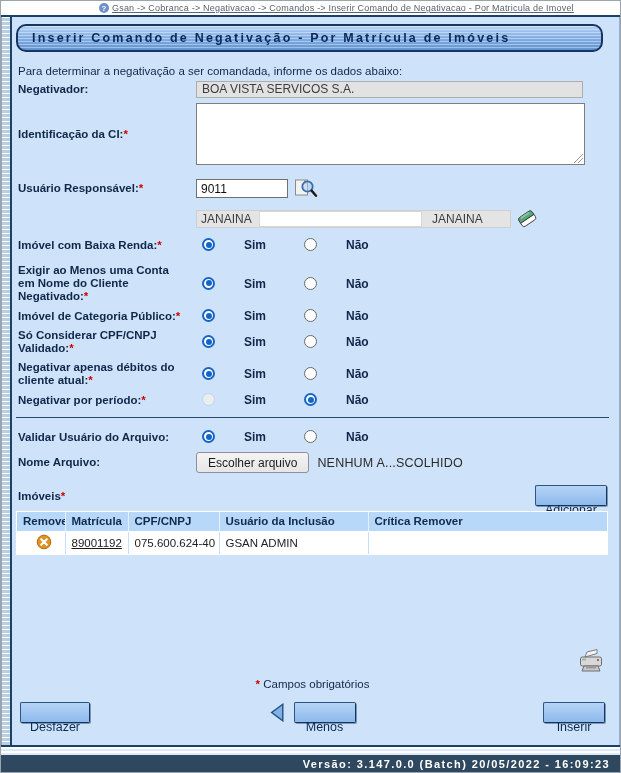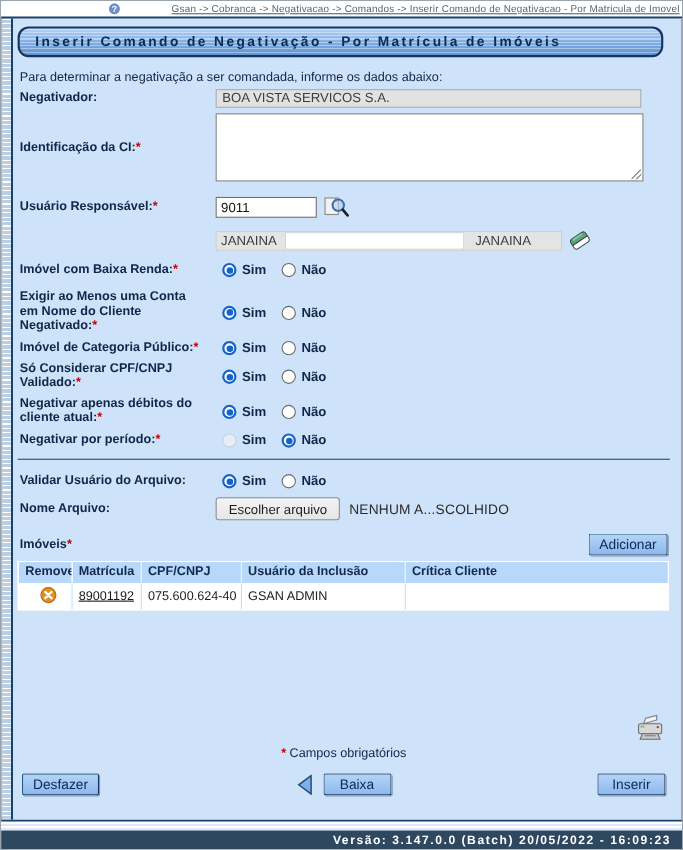--- a/index.html
+++ b/index.html
@@ -28,21 +28,20 @@
     border-radius:50%;
     background:var(--help_icon_blue,#6e8fc9);
     color:#fff; font-size:8px; font-weight:bold;
     display:inline-flex; align-items:center; justify-content:center;
     margin-right:3px;
   }
   .breadcrumb-link {
     font-size:9px; color:#5a6470;
     text-decoration:underline;
     letter-spacing:.2px;
-    margin-left:44px;
   }
   .top-line { height:2px; flex:0 0 2px; background:var(--frame_navy,#1c4168); }
 
   
   .main {
     flex:0 0 730px; height:730px;
     display:flex;
     border-bottom:2px solid var(--frame_navy,#1c4168);
   }
   .ridge {
@@ -120,21 +119,21 @@
   }
   .name-first { flex:0 0 62px; padding-left:4px; overflow:hidden; white-space:nowrap; }
   .name-mid {
     flex:0 0 125px; height:16px;
     background:#fff; border:1px solid #d6d6d6;
     font-family:"Liberation Sans",sans-serif; font-size:12px; padding:0 3px; color:#111;
   }
   .name-last { padding-left:10px; overflow:hidden; white-space:nowrap; }
 
   
-  .radios { display:flex; align-items:flex-end; padding-left:6px; }
+  .radios { display:flex; align-items:flex-start; padding-left:6px;gap:24px; }
   .radio {
     width:13px; height:13px; border-radius:50%;
     border:1px solid #6b6b6b; background:#fff;
     position:relative; display:inline-block; cursor:pointer;
   }
   .radio.checked { border:2px solid var(--radio_selected,#1565c8); }
   .radio.checked::after {
     content:""; position:absolute; left:1.5px; top:1.5px; right:1.5px; bottom:1.5px;
     border-radius:50%; background:var(--radio_selected,#1565c8);
   }
@@ -156,21 +155,21 @@
 
   
   .imoveis-row { margin-top:12px; display:flex; align-items:center; padding-left:2px; }
   .imoveis-lbl { font-weight:bold; font-size:11.5px; color:#0f2749; }
   .btn {
     background:linear-gradient(#b5d4f6,#8db9ec);
     border:1px solid #2c5581; border-right-color:#16365c; border-bottom-color:#16365c;
     box-shadow:1px 1px 0 rgba(22,54,92,.45);
     border-radius:2px;
     color:#0a2a57; font-family:"Liberation Sans",sans-serif; font-size:12.5px;
-    padding:1px 9px 2px; cursor:pointer; height:20px;
+    padding:17px 9px 2px; cursor:pointer; height:20px;
   }
   .btn-add { margin-left:auto; margin-right:2px; }
 
   .grid-wrap { margin-top:5px; border:1px solid #ffffff; background:#fff; width:592px; }
   table.grid { width:100%; border-collapse:collapse; table-layout:fixed; }
   table.grid th {
     background:var(--table_header_bg,#b7d8f8);
     font-size:11.5px; font-weight:bold; color:#122a4d; text-align:left;
     padding:3px 0 3px 6px; height:19px;
     border-right:1px solid #e6f1fc; border-bottom:1px solid #fff;
@@ -374,21 +373,21 @@
               <col style="width:91px">
               <col style="width:149px">
               <col>
             </colgroup>
           <thead>
             <tr>
               <th>Remover</th>
               <th>Matrícula</th>
               <th>CPF/CNPJ</th>
               <th>Usuário da Inclusão</th>
-              <th>Crítica Cliente</th>
+              <th>Crítica Remover</th>
             </tr>
           </thead>
           <tbody>
             <tr>
               <td class="center">
                 <span class="icon-btn" style="margin:0;">
                   <svg width="16" height="16" viewBox="0 0 16 16">
                     <circle cx="8" cy="8" r="6.8" fill="#e2901f" stroke="#b36a12"></circle>
                     <path d="M5.2 5.2 L10.8 10.8 M10.8 5.2 L5.2 10.8" stroke="#fff" stroke-width="2.1" stroke-linecap="round"></path>
                   </svg>
@@ -423,21 +422,21 @@
       </div>
 
       <div class="buttons-row">
         <button class="btn btn-wide">Desfazer</button>
         <span class="center-group">
           <span class="back-arrow">
             <svg width="14" height="19" viewBox="0 0 14 19">
               <path d="M12.8 1.2 L1.6 9.5 L12.8 17.8 Z" fill="#7fb0e8" stroke="#24507e" stroke-width="1.4"></path>
             </svg>
           </span>
-          <button class="btn btn-wide">Baixa</button>
+          <button class="btn btn-wide">Menos</button>
         </span>
         <button class="btn btn-wide btn-inserir">Inserir</button>
       </div>
 
     </div>
   </div>
 
   <div class="gap-stripes"></div>
 
   <div class="footer">

